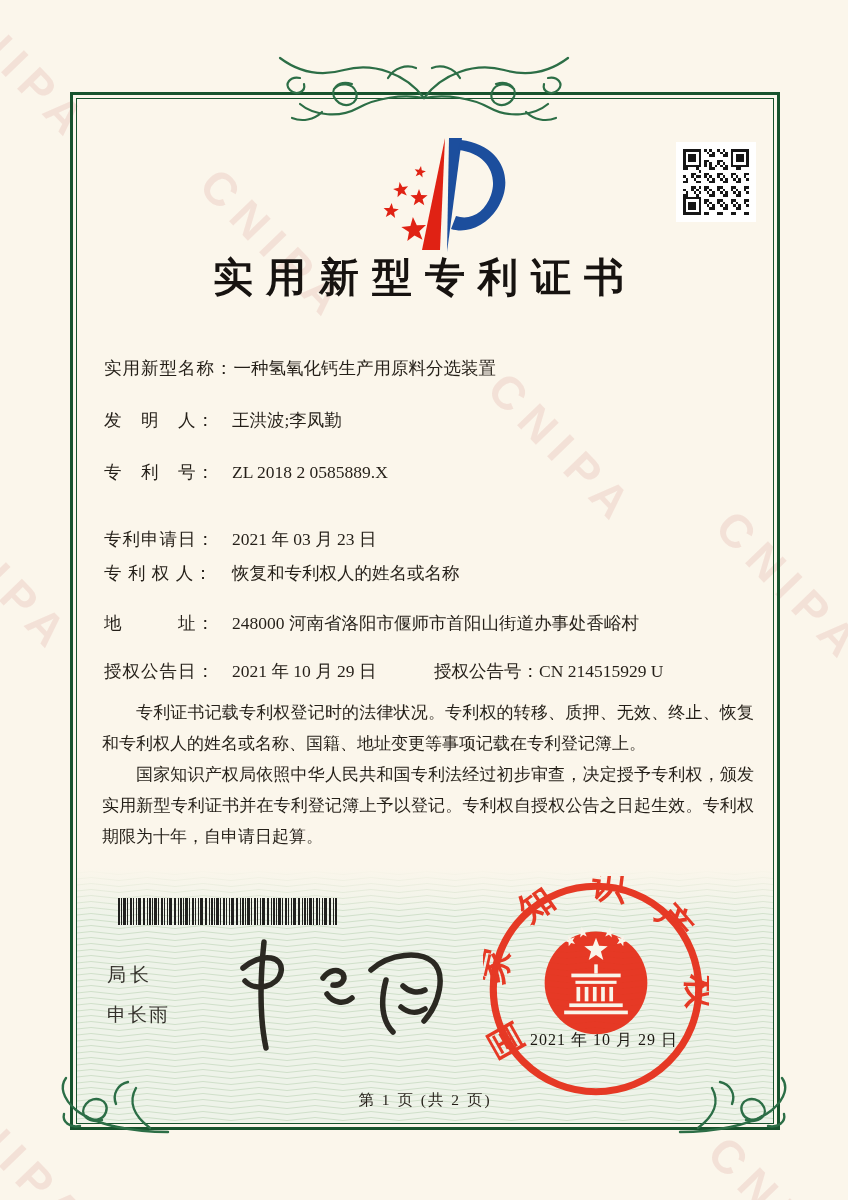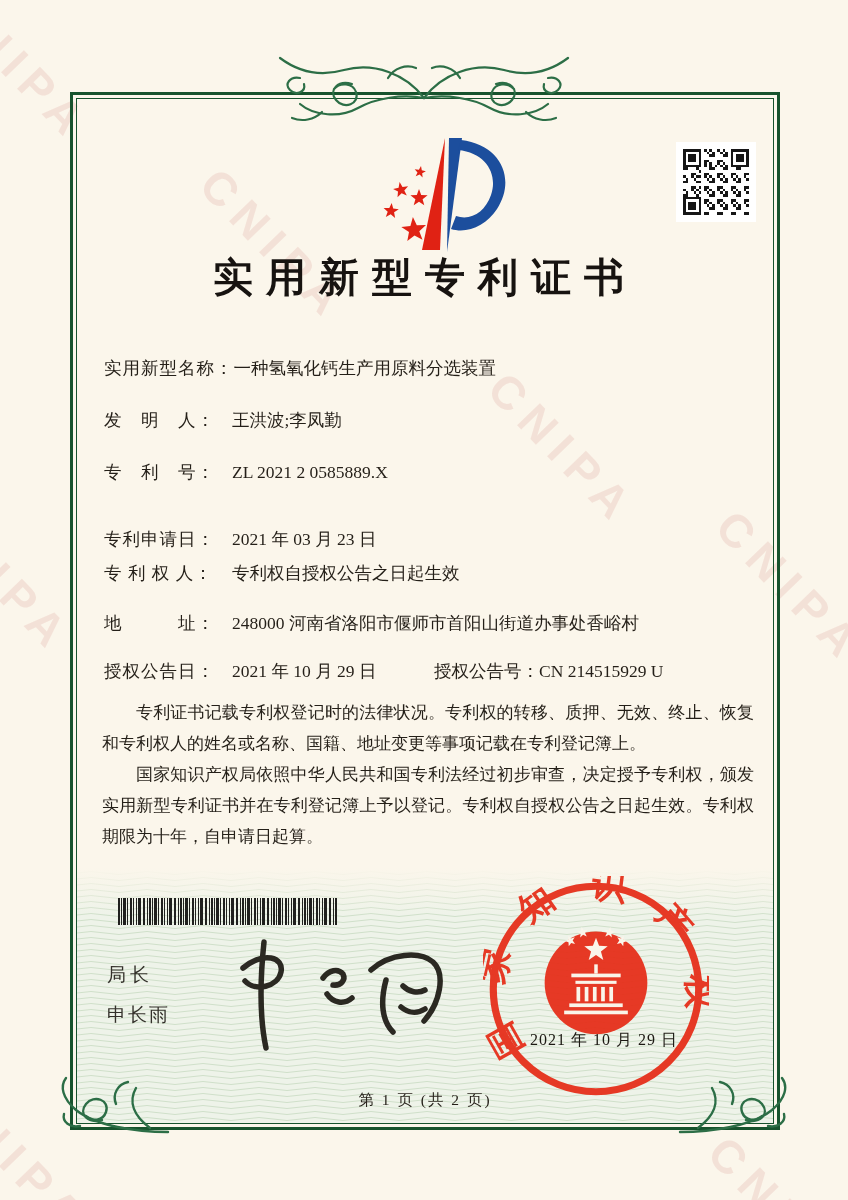--- a/index.html
+++ b/index.html
@@ -823,27 +823,27 @@
   <div class="title">实用新型专利证书</div>
 
   <div class="fields">
     <div class="frow r1">
       <span class="flabel">实用新型名称：</span><span>一种氢氧化钙生产用原料分选装置</span>
     </div>
     <div class="frow r2">
       <span class="flabel">发　明　人：</span><span>王洪波;李凤勤</span>
     </div>
     <div class="frow r3">
-      <span class="flabel">专　利　号：</span><span>ZL 2021 2 0585889.X</span>
+      <span class="flabel">专　利　号：</span><span>ZL 2018 2 0585889.X</span>
     </div>
     <div class="frow r4">
       <span class="flabel">专利申请日：</span><span>2021 年 03 月 23 日</span>
     </div>
     <div class="frow r5">
-      <span class="flabel">专 利 权 人：</span><span>专利权自授权公告之日起生效</span>
+      <span class="flabel">专 利 权 人：</span><span>恢复和专利权人的姓名或名称</span>
     </div>
     <div class="frow r6">
       <span class="flabel">地　　　址：</span><span>248000 河南省洛阳市偃师市首阳山街道办事处香峪村</span>
     </div>
     <div class="frow r7">
       <span class="flabel">授权公告日：</span><span>2021 年 10 月 29 日</span>
       <span class="fpair2">
         <span>授权公告号：</span><span>CN 214515929 U</span>
       </span>
     </div>

